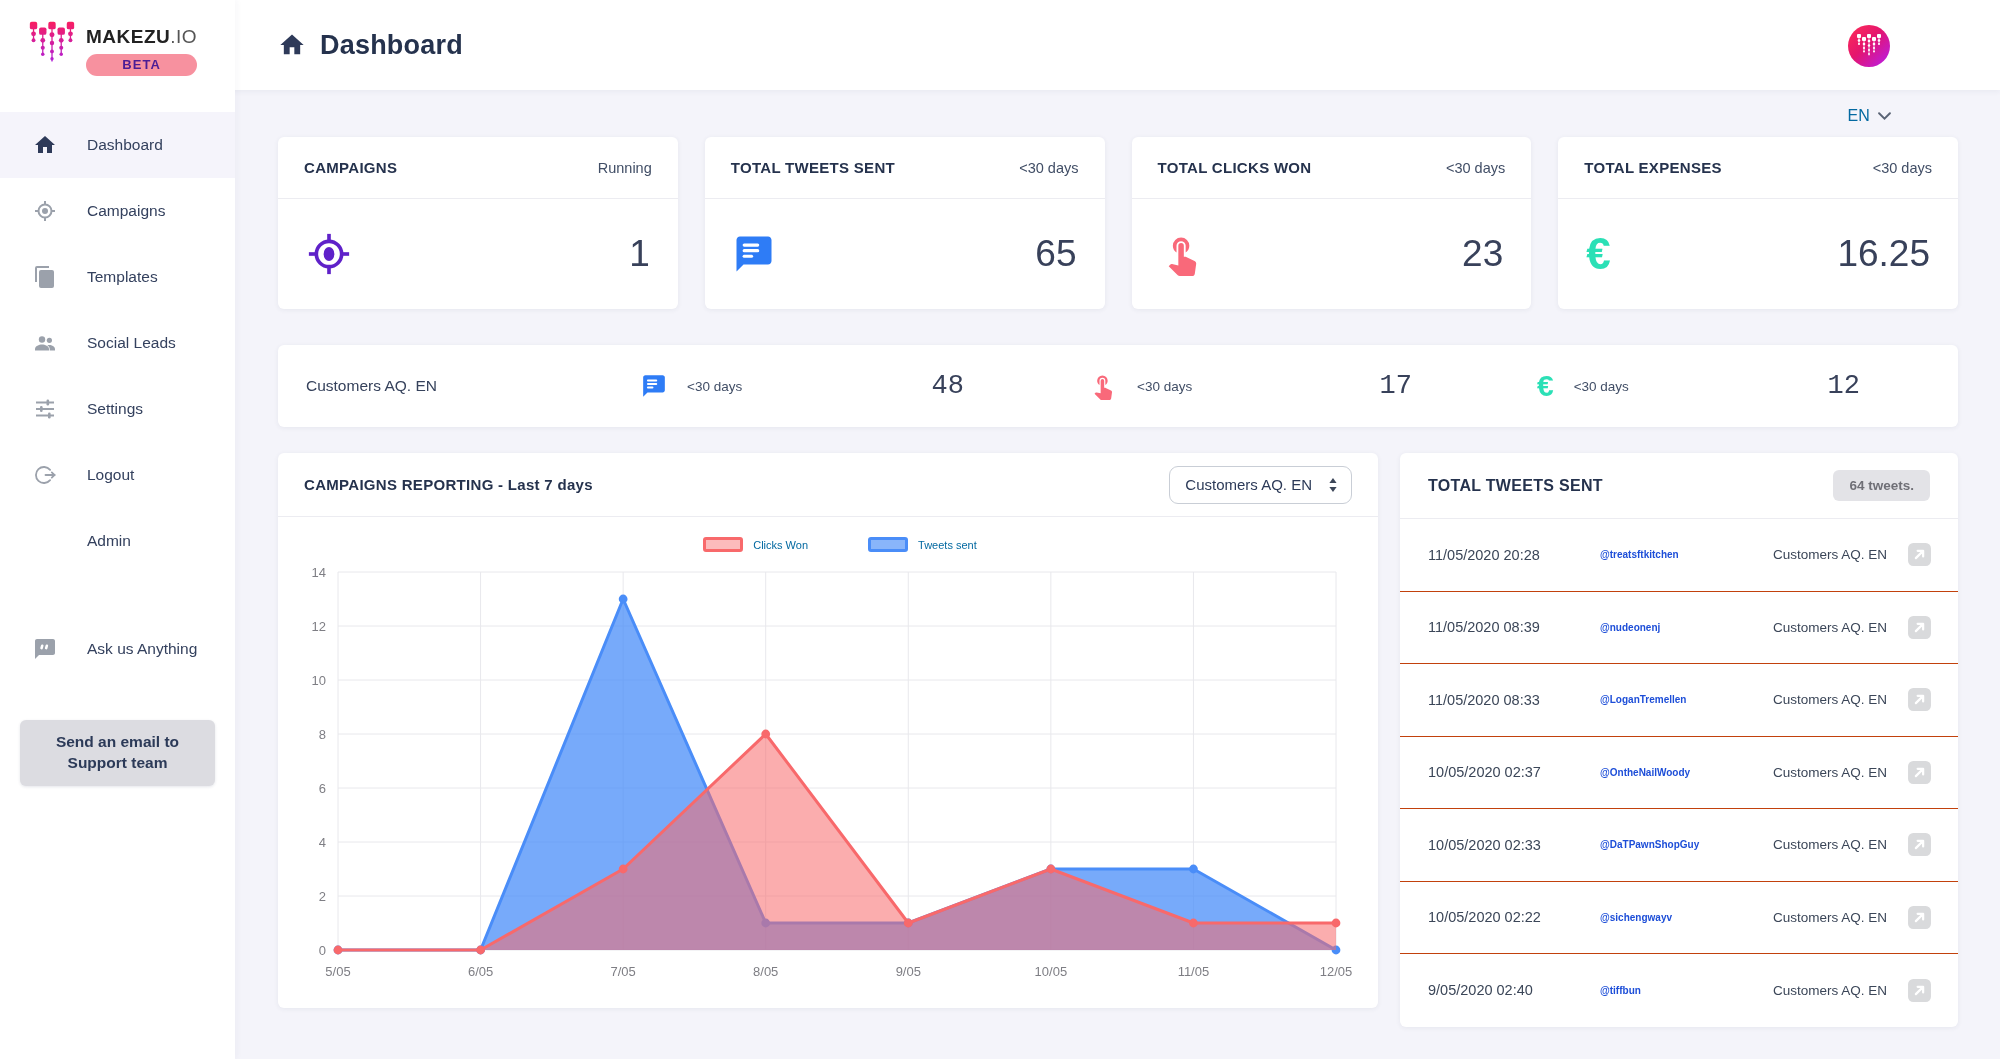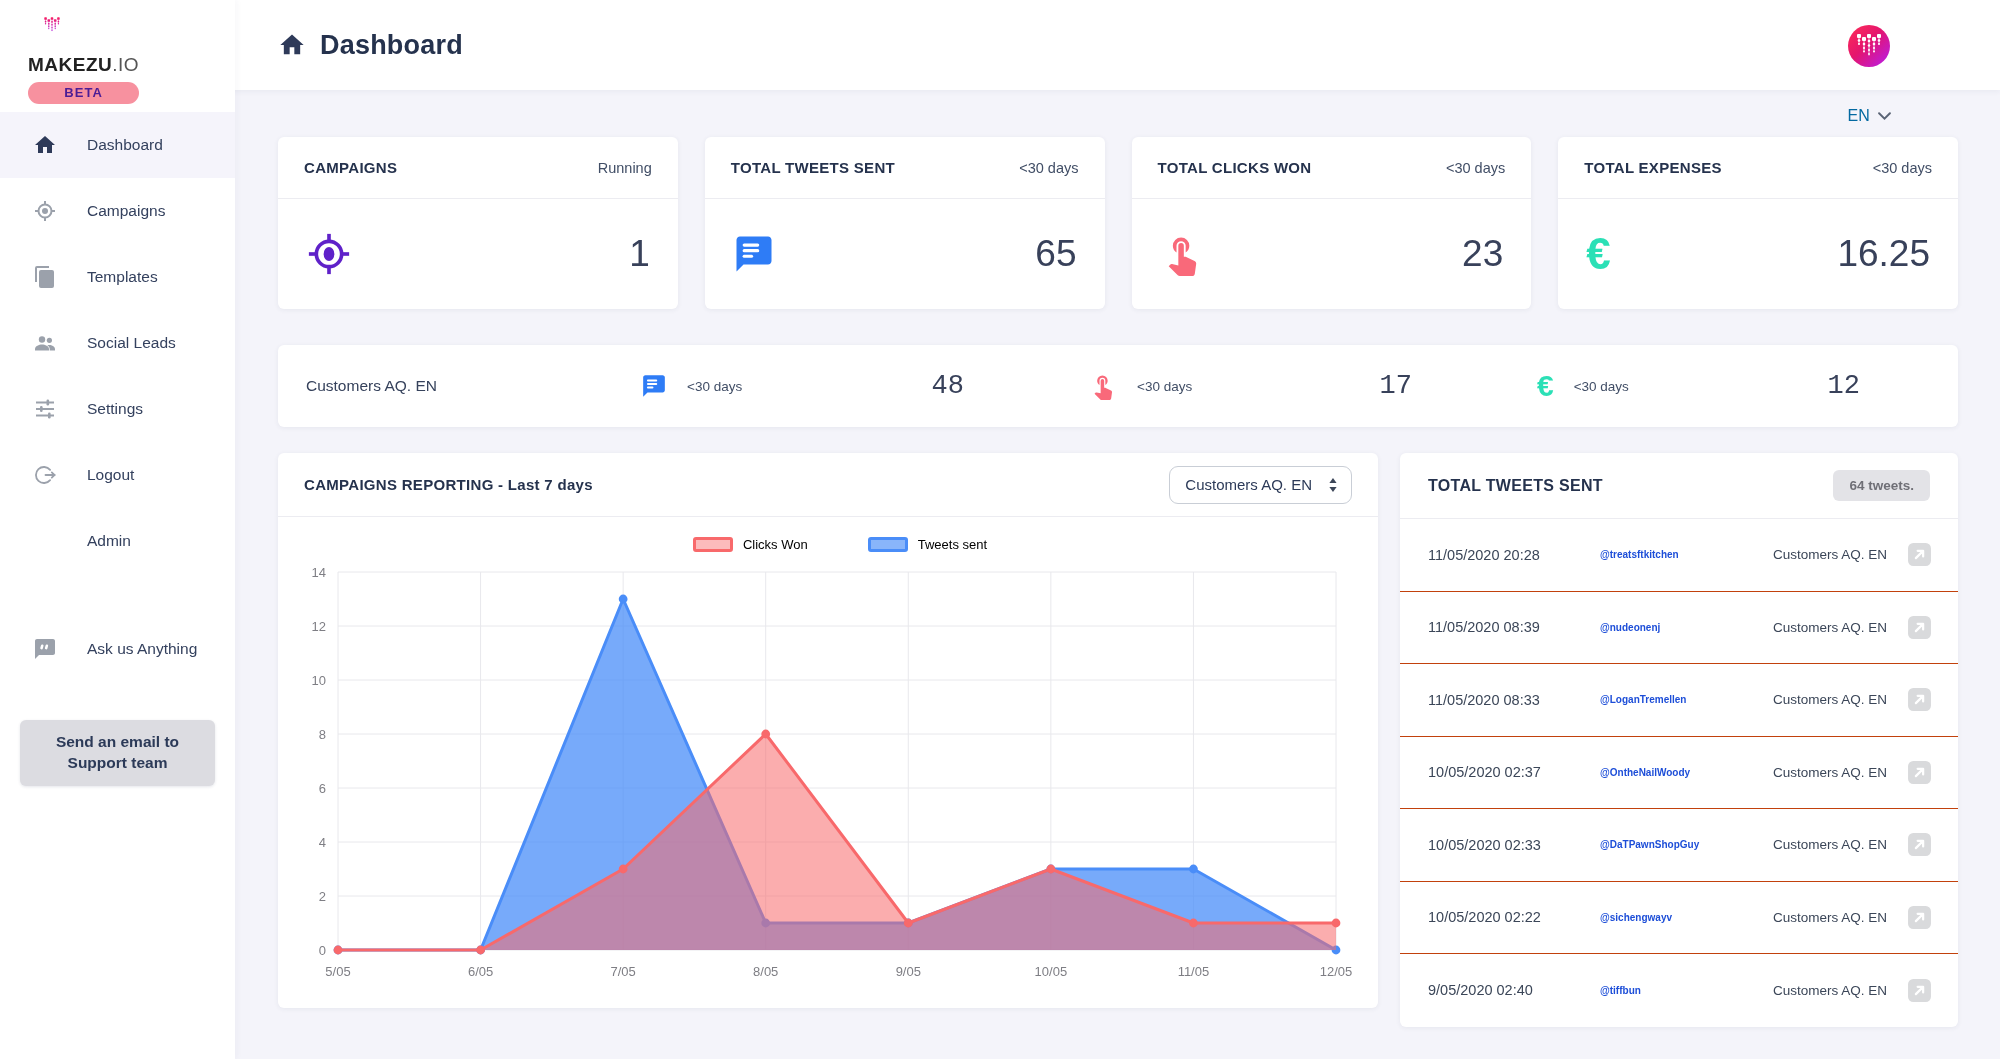--- a/index.html
+++ b/index.html
@@ -28,21 +28,21 @@
     display:flex; align-items:center; justify-content:center;
   }
   .lang { display:flex; align-items:center; gap:8px; font-size:16px; color:#0369a1; cursor:pointer; }
 
   
   .sidebar {
     position:absolute; left:0; top:0; bottom:0; width:235px;
     background:#ffffff; z-index:4;
     box-shadow:2px 0 6px rgba(40,50,90,.04);
   }
-  .logo-area { height:104px; padding:16px 0 0 28px; display:flex; align-items:flex-start; gap:10px;flex-direction:column; }
+  .logo-area { height:104px; padding:16px 0 0 28px; display:flex; align-items:flex-start; gap:10px; }
   .logo-text { padding-top:10px; }
   .logo-name { font-size:19px; font-weight:bold; color:#222; letter-spacing:.5px; }
   .logo-name .tld { color:#555; font-weight:normal; }
   .beta-badge {
     margin-top:6px; background:#f7919f; color:#4c1d95; font-size:13px; font-weight:bold;
     border-radius:12px; text-align:center; padding:3px 0 4px; letter-spacing:1px;
   }
   .nav { margin-top:8px; }
   .nav-item {
     height:66px; display:flex; align-items:center; gap:30px;
@@ -99,21 +99,21 @@
   .chart-head {
     height:64px; display:flex; align-items:center; justify-content:space-between;
     padding:0 26px; border-bottom:1px solid #ececf1;
   }
   .chart-title { font-size:15px; font-weight:bold; color:#25324d; letter-spacing:.3px; }
   .campaign-select {
     display:flex; align-items:center; gap:16px; border:1px solid #c9ced6; border-radius:9px;
     height:38px; padding:0 13px 0 15px; font-size:15px; color:#2c3a58; cursor:pointer; background:#fff;
   }
   .legend { display:flex; justify-content:center; gap:36px; margin:20px 0 2px; }
-  .legend-item { display:flex; align-items:center; gap:10px; font-size:13px; color:#000000;padding-left:24px; }
+  .legend-item { display:flex; align-items:center; gap:10px; font-size:11px; color:#0369a1;padding-left:24px; }
   .legend-swatch { width:40px; height:15px; border-radius:3px; }
   .legend-swatch.red { background:rgba(248,105,107,.45); border:3px solid #f8696b; }
   .legend-swatch.blue { background:rgba(74,141,248,.65); border:3px solid #4a8df8; }
   .chart-area { padding:6px 12px 0 14px; }
 
   .tweets-card {
     flex:1; background:#fff; border-radius:6px;
     box-shadow:0 1px 5px rgba(40,50,90,.07);
   }
   .tweets-head {

